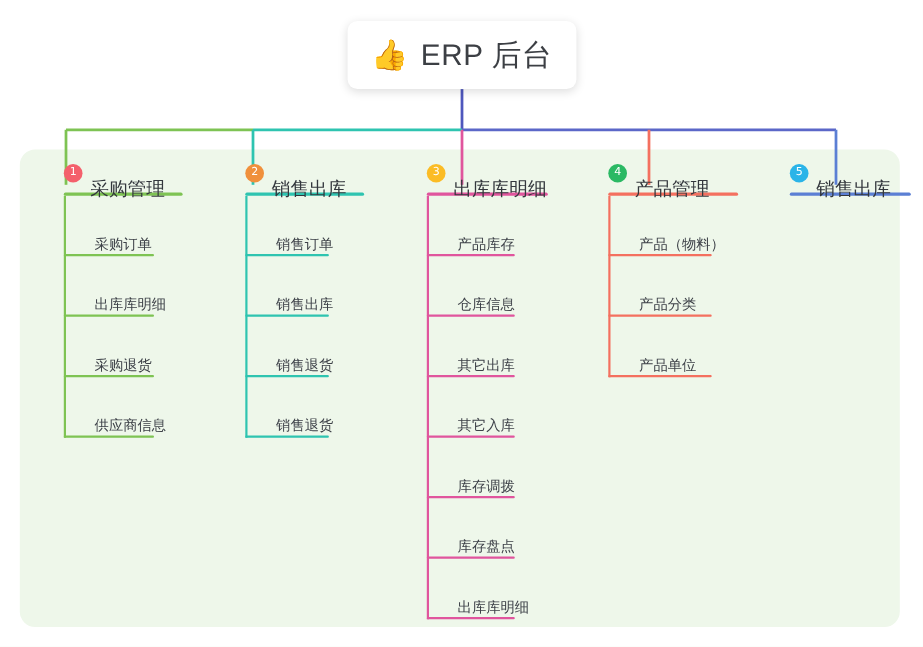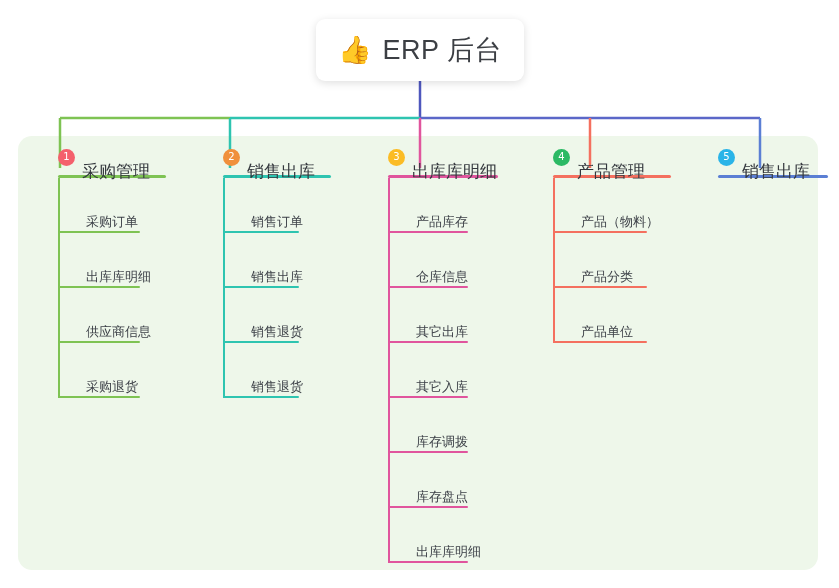--- a/index.html
+++ b/index.html
@@ -113,25 +113,25 @@
           <div class="spine" style="background: rgb(126, 195, 83); height: 220px;"></div>
           <div class="leaf">
             <span class="leaf-text">采购订单</span>
             <div class="leaf-rule" style="background: rgb(126, 195, 83); width: 82px;"></div>
           </div>
           <div class="leaf">
             <span class="leaf-text">出库库明细</span>
             <div class="leaf-rule" style="background: rgb(126, 195, 83); width: 82px;"></div>
           </div>
           <div class="leaf">
+            <span class="leaf-text">采购退货</span>
+            <div class="leaf-rule" style="background: rgb(126, 195, 83); width: 82px;"></div>
+          </div>
+          <div class="leaf">
             <span class="leaf-text">供应商信息</span>
-            <div class="leaf-rule" style="background: rgb(126, 195, 83); width: 82px;"></div>
-          </div>
-          <div class="leaf">
-            <span class="leaf-text">采购退货</span>
             <div class="leaf-rule" style="background: rgb(126, 195, 83); width: 82px;"></div>
           </div>
         </div>
       </div>
       <div class="column" style="left: 205px;">
         <div class="col-head">
           <span class="badge" style="background: rgb(240, 144, 60);">2</span>
           <span class="col-title">销售出库</span>
         </div>
         <div class="head-rule" style="background: rgb(46, 196, 176); width: 108px; margin-left: 18px;"></div>

